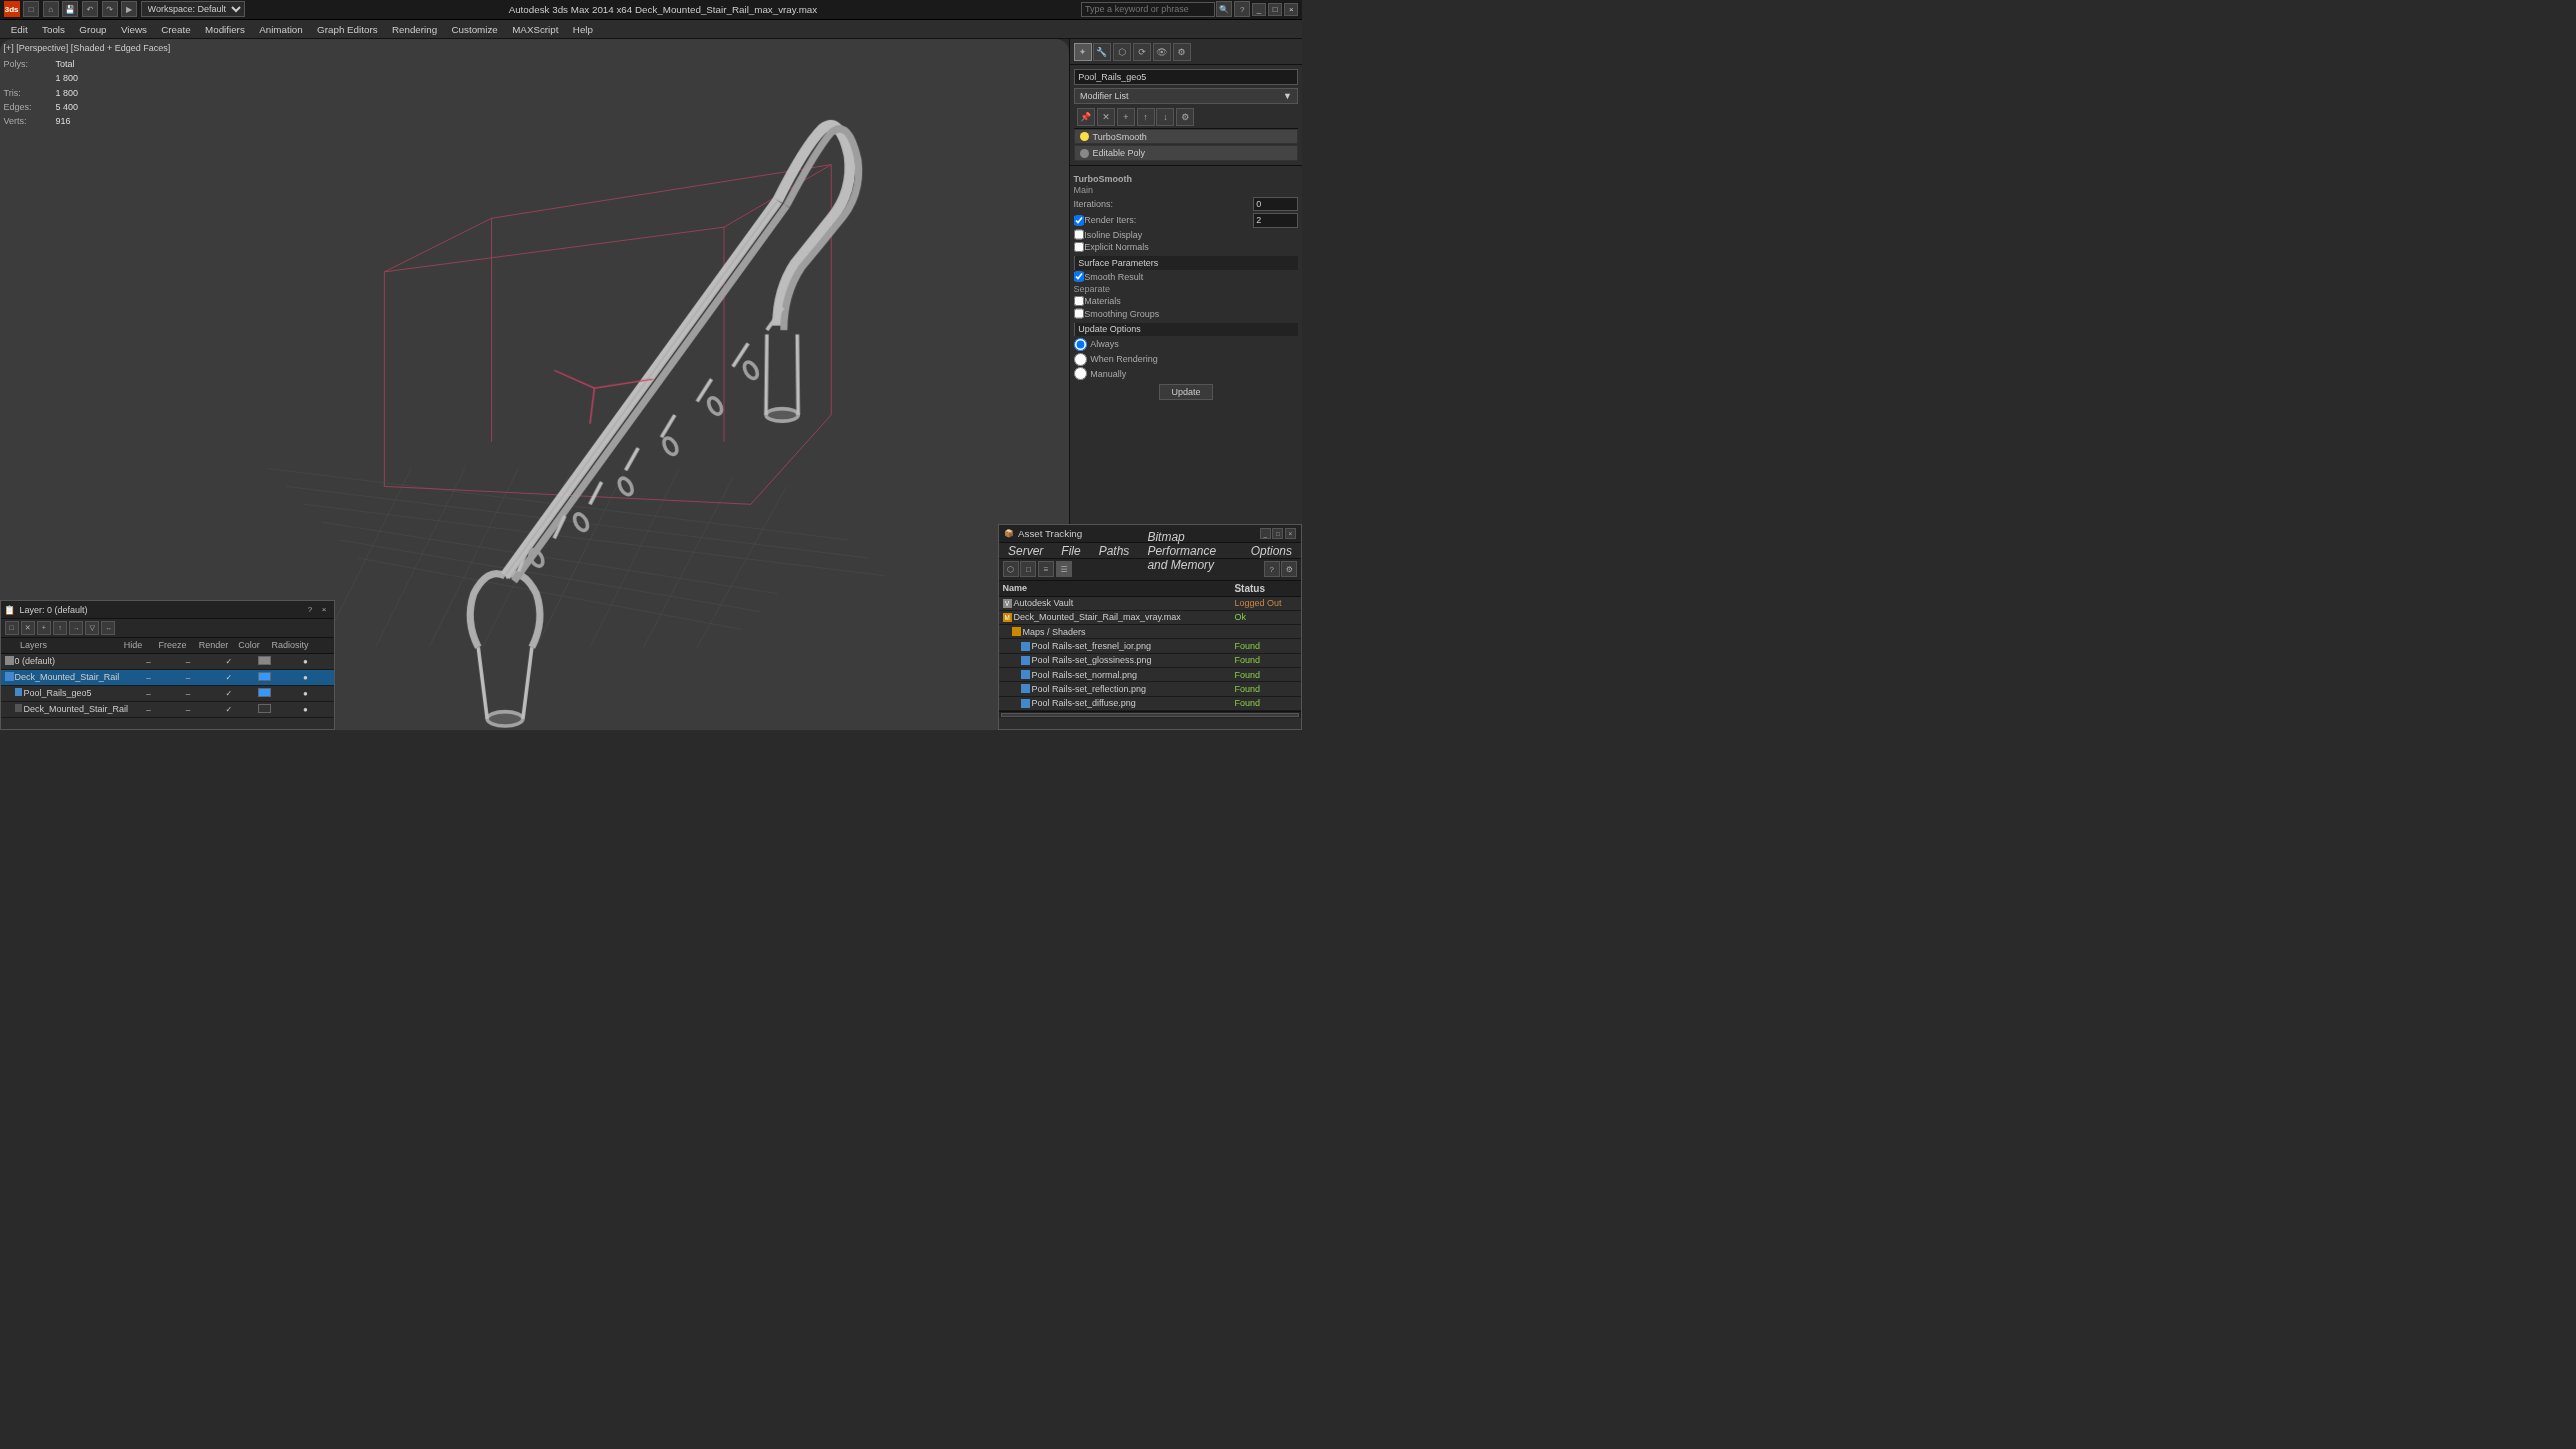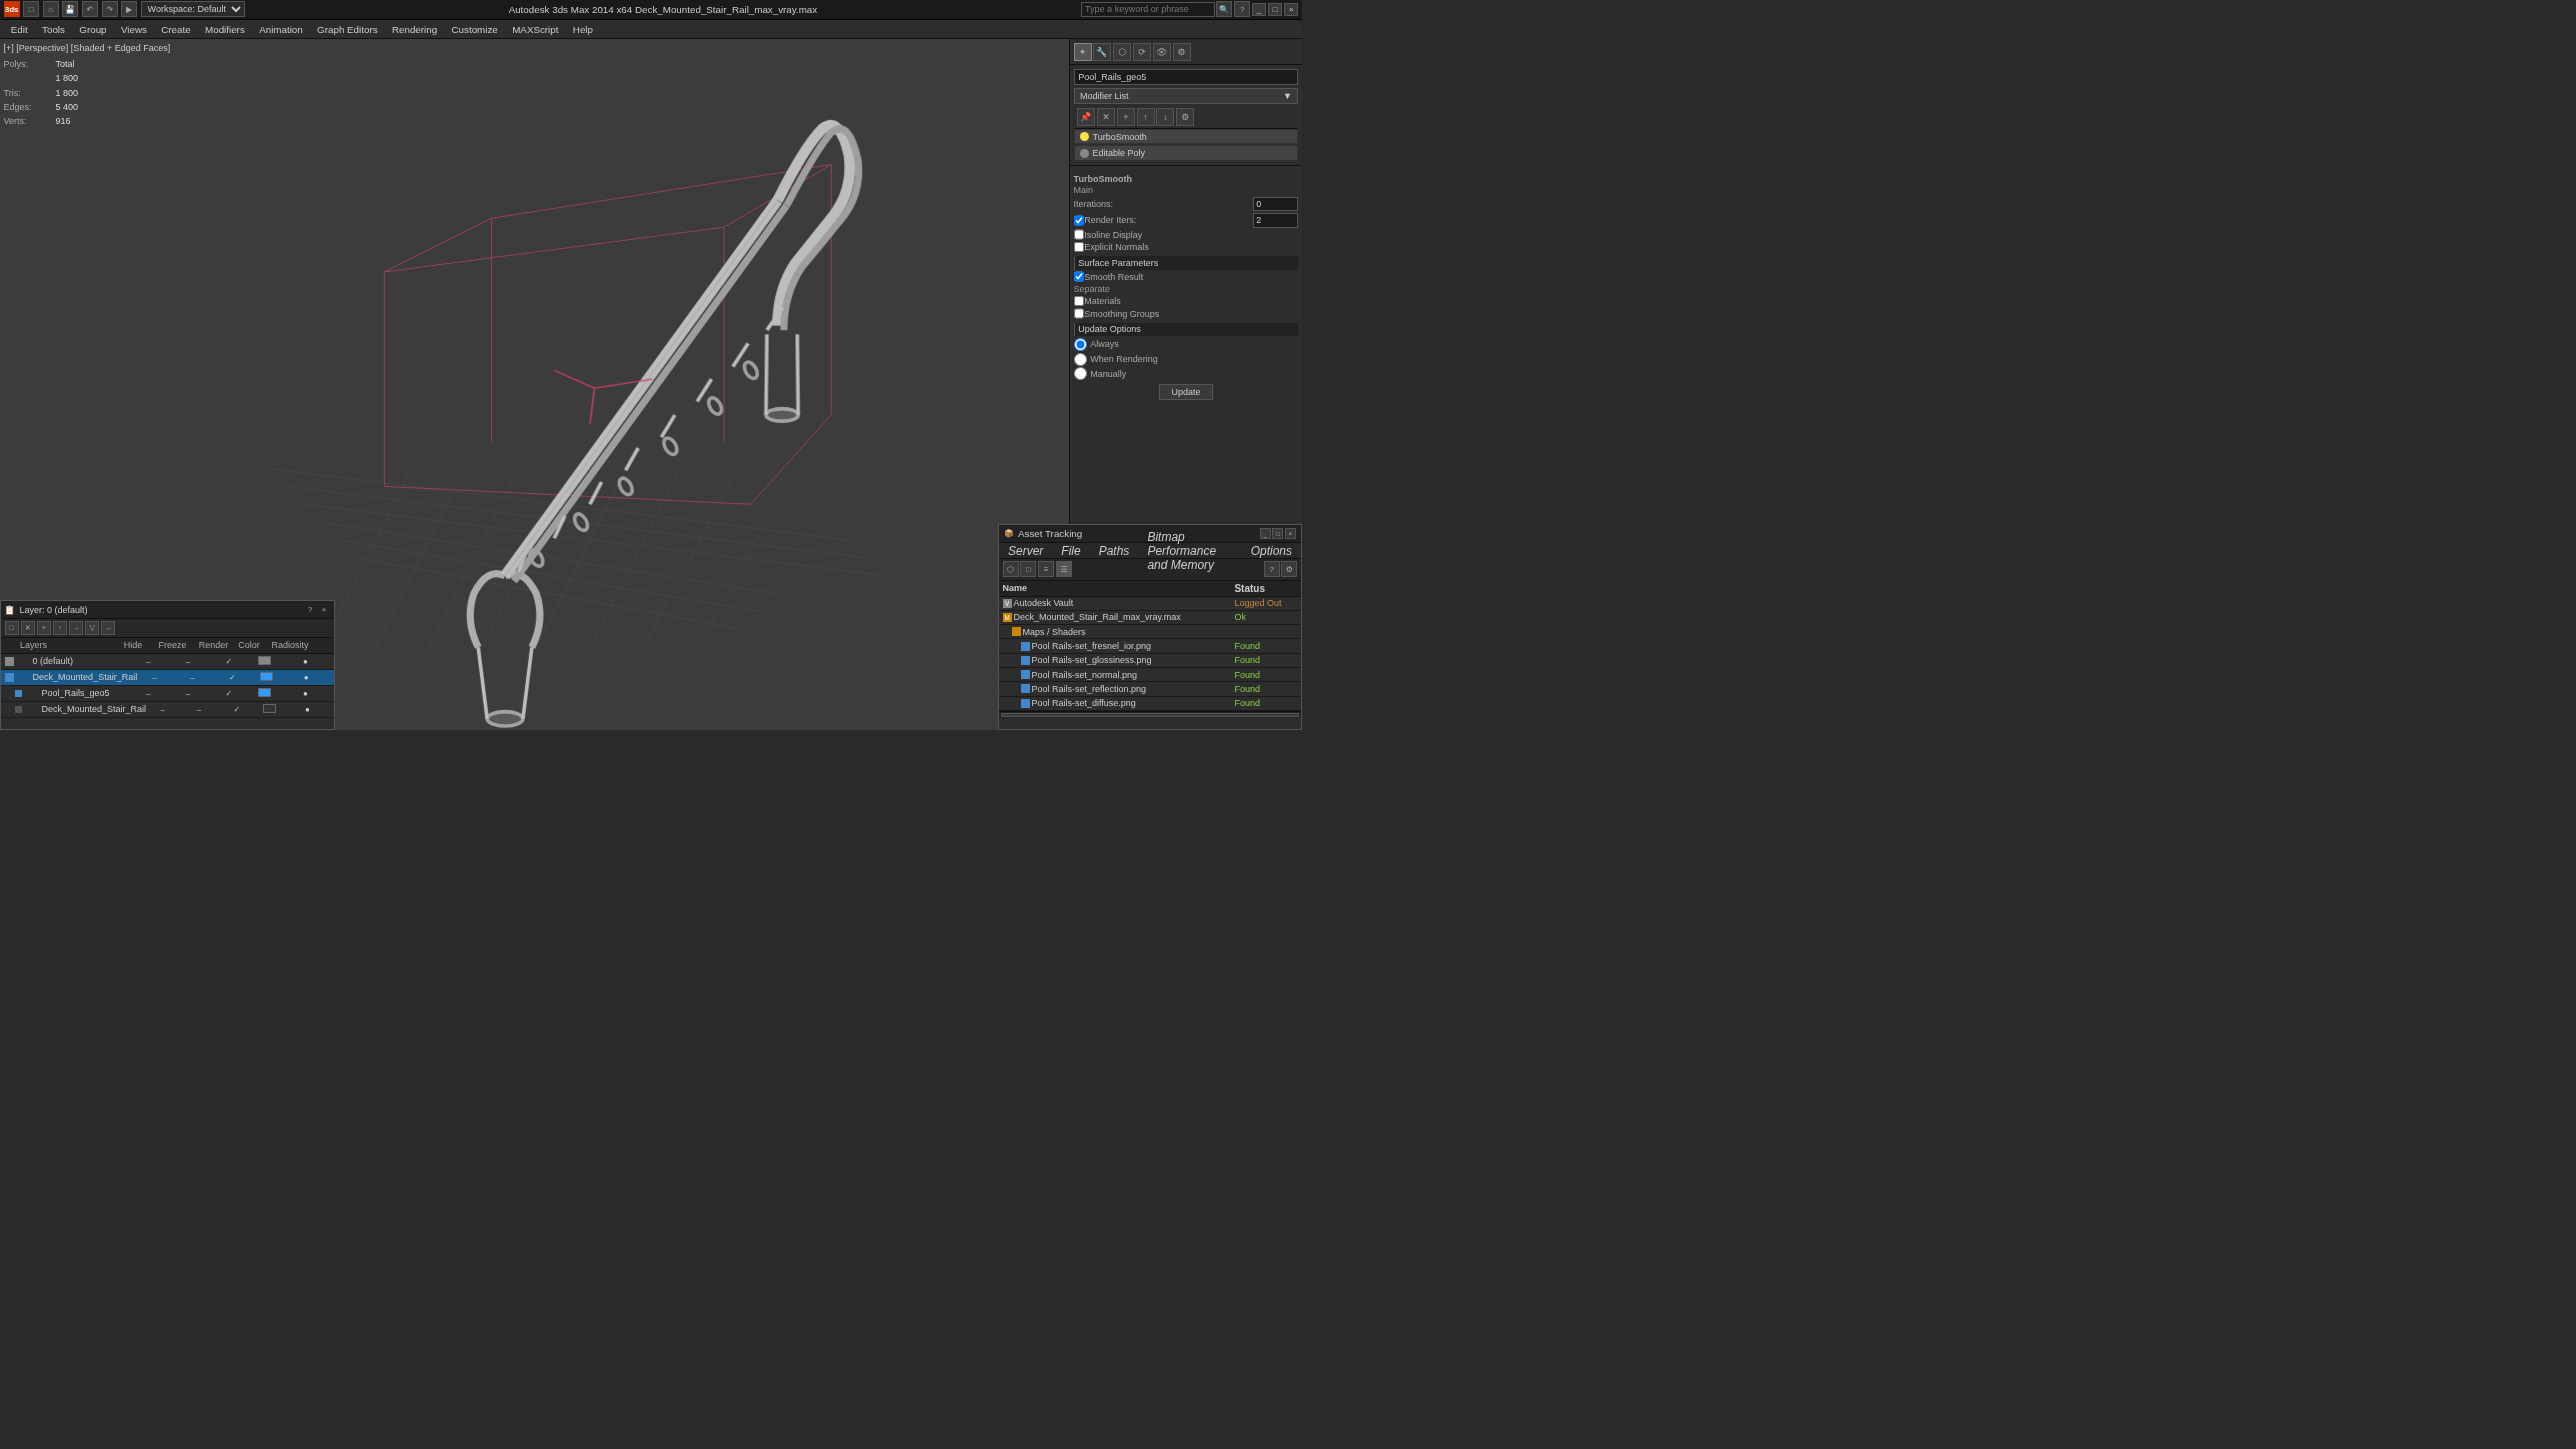--- a/index.html
+++ b/index.html
@@ -14,21 +14,21 @@
     .toolbar-icon { width: 16px; height: 16px; background: #3a3a3a; border: 0.9px solid #555; color: #aaa; font-size: 8px; cursor: pointer; display: flex; align-items: center; justify-content: center; }
     #workspace-dropdown { background: #2a2a2a; border: 0.9px solid #555; color: #ccc; font-size: 9px; height: 16px; padding: 0 1.8px; cursor: pointer; }
     #search-box { height: 15px; background: #1a1a1a; border: 0.9px solid #555; color: #ccc; font-size: 9px; width: 134px; padding: 0 3.6px; }
     .search-area { display: flex; align-items: center; gap: 1.8px; }
 
     
     #menubar { height: 19.7px; background: #2d2d2d; display: flex; align-items: center; padding: 0 3.6px; border-bottom: 0.9px solid #111; gap: 0; }
     .menu-item { padding: 1.8px 7.2px; color: #ccc; font-size: 9.8px; cursor: pointer; height: 18px; display: flex; align-items: center; }
 
     
-    #viewport-area { position: absolute; top: 39px; left: 0; right: 233px; bottom: 0; background: #3c3c3c; overflow: hidden; }
+    #viewport-area { position: absolute; top: 39px; left: 0; right: 233px; bottom: 0; background: #3c3c3c; overflow: hidden; border-radius: 13px; }
     #viewport-label { position: absolute; top: 3.6px; left: 3.6px; color: #ccc; font-size: 9px; cursor: pointer; z-index: 10; }
 
     
     #stats-overlay { position: absolute; top: 18px; left: 3.6px; color: #ccc; font-size: 9px; line-height: 14.3px; z-index: 10; }
     .stat-row { display: flex; gap: 20px; }
     .stat-label { color: #aaa; min-width: 32px; }
     .stat-total { color: #ddd; min-width: 32px; }
     .stat-value { color: #ddd; }
 
     
@@ -75,21 +75,21 @@
     #layer-col-headers { display: flex; align-items: center; height: 16px; background: #252525; border-bottom: 0.9px solid #111; padding: 0 19px; font-size: 9px; color: #aaa; justify-content: flex-end; }
     .lcol-layers { flex: 1; }
     .lcol-hide { width: 36px; text-align: center; }
     .lcol-freeze { width: 43px; text-align: center; }
     .lcol-render { width: 39px; text-align: center; }
     .lcol-color { width: 32px; text-align: center; }
     .lcol-radio { width: 50px; text-align: center; }
     #layer-rows { overflow-y: auto; max-height: 72px; }
     .layer-row { display: flex; align-items: center; height: 16px; padding: 0 3.6px; font-size: 9px; color: #ccc; border-bottom: 0.9px solid #1a1a1a; }
     .layer-row.selected { background: #1a5a8a; }
-    .layer-name { flex: 1; display: flex; align-items: center; gap: 19px; }
+    .layer-name { flex: 1; display: flex; align-items: flex-start; gap: 1px; }
     .layer-indent { padding-left: 10.7px; }
     .layer-col { width: 36px; text-align: center; }
     .layer-col48 { width: 43px; text-align: center; }
     .layer-col44 { width: 39px; text-align: center; }
     .layer-col36 { width: 32px; text-align: center; }
     .layer-col56 { width: 50px; text-align: center; }
     .color-swatch { width: 12.5px; height: 9px; display: inline-block; border: 0.9px solid #666; }
     .layer-icon { width: 9px; height: 9px; background: #aaa; display: inline-block; }
 
     

